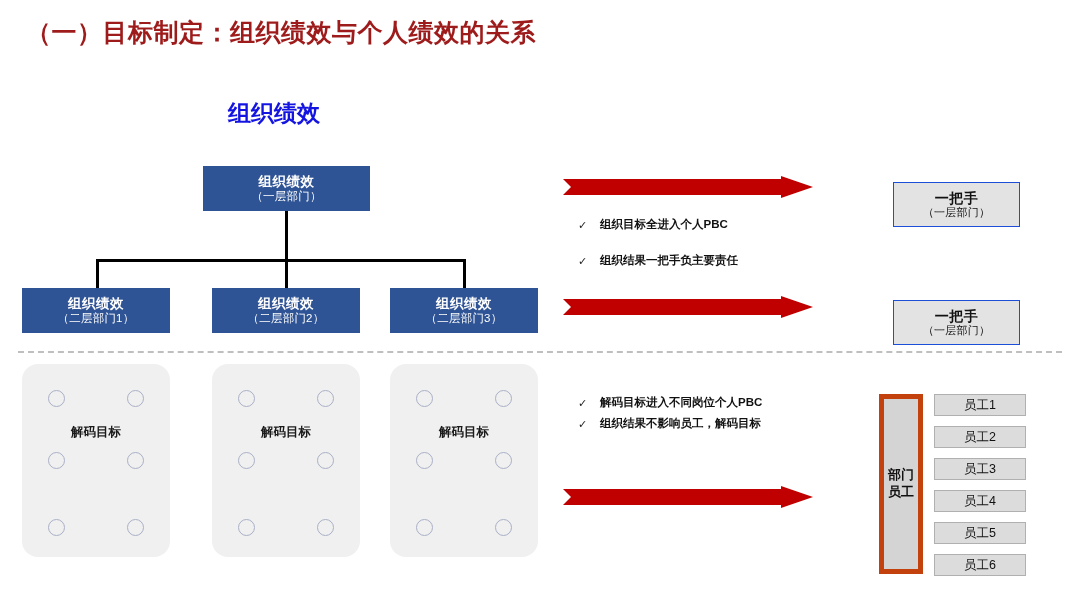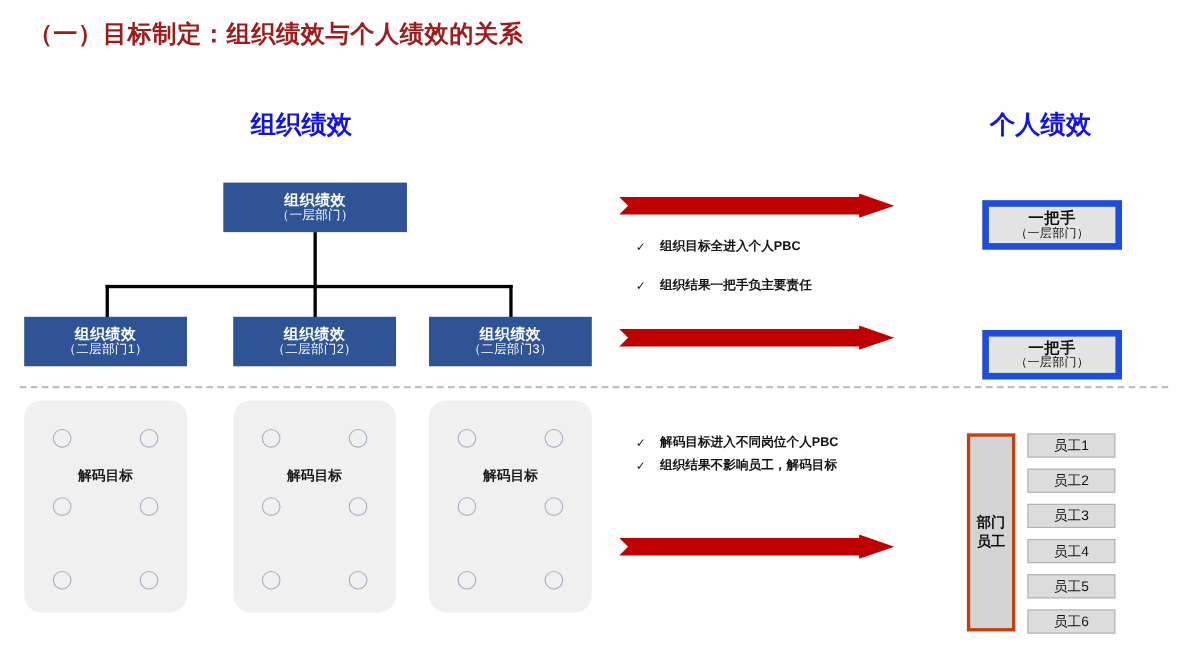--- a/index.html
+++ b/index.html
@@ -8,21 +8,21 @@
     background:#ffffff;
     font-family:"Liberation Sans","DejaVu Sans",sans-serif;
     overflow:hidden;
     position:relative;
   }
   .slide{position:absolute;inset:0;}
 
   
   .title{
     position:absolute;left:26px;top:16px;
-    font-size:22px;font-weight:bold;
+    font-size:25px;font-weight:bold;
     color:#9E1B1B;
     letter-spacing:0.5px;
     white-space:nowrap;
   }
 
   
   .col-head{
     position:absolute;
     font-size:23px;font-weight:bold;
     color:#1414E0;
@@ -110,60 +110,59 @@
     width:22px;flex:0 0 22px;
     font-size:11px;color:#222;font-weight:normal;
     padding-top:1px;
   }
   .bullet .btxt{flex:1;}
 
   
   .gbox{
     position:absolute;
     background:#E3E3E3;
-    border:6px solid #1d4ed8;
+    border:1px solid #1d4ed8;
     display:flex;flex-direction:column;
     align-items:center;justify-content:center;
     line-height:1.18;
     color:#111111;
     box-sizing:border-box;
   }
   .gbox .l1{font-size:14px;font-weight:bold;letter-spacing:.5px;}
   .gbox .l2{font-size:11px;letter-spacing:.2px;}
   #boss1{left:893px;top:182px;width:127px;height:45px;}
   #boss2{left:893px;top:300px;width:127px;height:45px;}
 
   
   #dept-label{
     position:absolute;left:879px;top:394px;width:44px;height:180px;
-    background:#D4D4D4;border:3px solid #c2410c;
+    background:#D4D4D4;border:5px solid #c2410c;
     display:flex;flex-direction:column;
     align-items:center;justify-content:center;
     font-size:13px;font-weight:bold;color:#111;
     line-height:1.3;box-sizing:border-box;
   }
   #emp-list{position:absolute;left:934px;top:394px;width:92px;}
   .emp{
-    width:80px;height:22px;margin-bottom:10px;
+    width:92px;height:22px;margin-bottom:10px;
     background:#DCDCDC;border:1px solid #B0B0B0;
     display:flex;align-items:center;justify-content:center;
     font-size:12.5px;color:#111;
     box-sizing:border-box;
   }
   .emp:last-child{margin-bottom:13px;}
 </style>
 </head>
 <body>
 
 <div class="slide">
 
   <div class="title">（一）目标制定：组织绩效与个人绩效的关系</div>
 
   <div class="col-head left">组织绩效</div>
-  <div class="col-head right">个人绩效</div>
 
   <div class="conn" id="conn-v-top"></div>
   <div class="conn" id="conn-h"></div>
   <div class="conn" id="conn-d1"></div>
   <div class="conn" id="conn-d2"></div>
   <div class="conn" id="conn-d3"></div>
 
   <div class="obox" id="org-top">
     <span class="l1">组织绩效</span>
     <span class="l2">（一层部门）</span>

